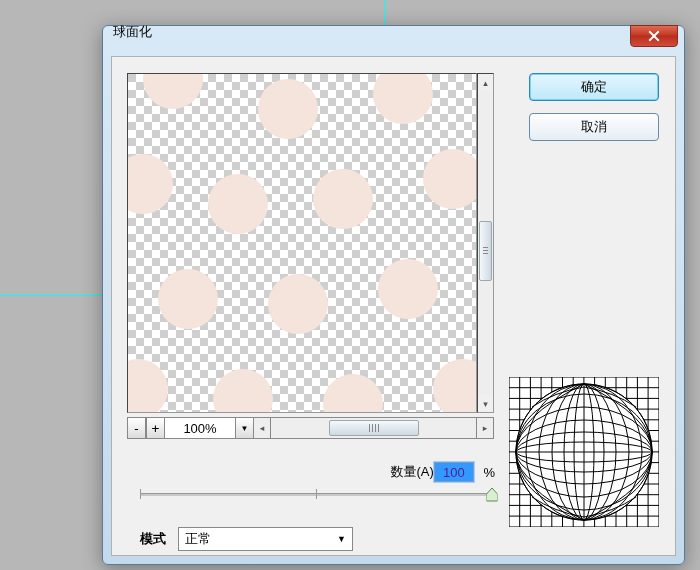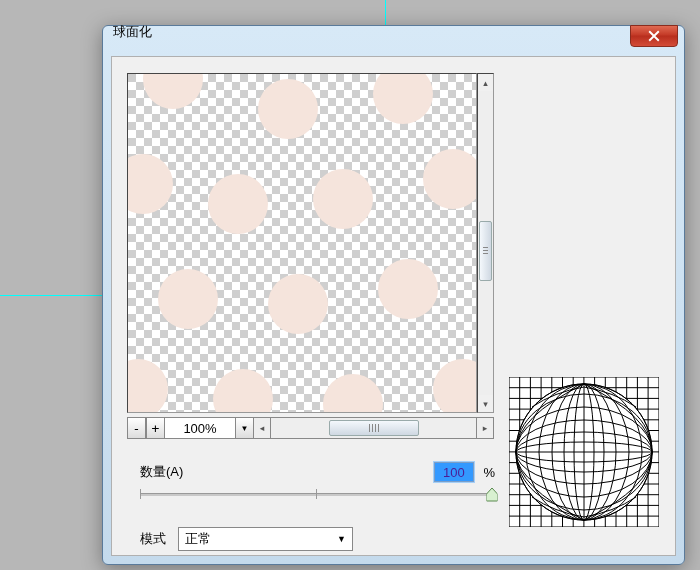--- a/index.html
+++ b/index.html
@@ -126,21 +126,21 @@
   }
   .hscroll .hthumb::after {
     content:""; position:absolute; top:3px; bottom:3px; left:50%; width:10px;
     transform:translateX(-50%);
     background: repeating-linear-gradient(90deg,#888 0 1px, transparent 1px 3px);
   }
 
   .amount-row {
     position: absolute; left: 28px; top: 405px;
     width: 355px;
-    display: flex; align-items: center; justify-content: space-between;
+    display: flex; align-items: center; justify-content: flex-end;
     font-size: 13px;
   }
   .amount-input {
     width: 40px; height: 20px;
     border: 1px solid #7a9ec8;
     outline: 1px solid #a5cff7;
     background: #fff;
     text-align: center;
     font-size: 13px;
     color: #000;
@@ -165,21 +165,21 @@
     width: 11px; height: 14px;
     transform: translateX(-50%);
     cursor: pointer;
   }
 
   .mode-row {
     position: absolute; left: 28px; top: 470px;
     display: flex; align-items: center; gap: 12px;
     font-size: 13px;
   }
-  .mode-row b { font-weight: normal; }
+  .mode-row b { font-weight: bold; }
   .mode-select {
     width: 175px; height: 24px;
     border: 1px solid #888;
     background: #fff;
     display: flex; align-items: center; justify-content: space-between;
     padding: 0 6px; cursor: pointer;
     font-size: 13px;
   }
   .mode-select .caret { font-size: 9px; }
 
@@ -282,20 +282,24 @@
     </div>
 
     <div class="mode-row">
       <b>模式</b>
       <div class="mode-select">
         <span>正常</span>
         <span class="caret">▼</span>
       </div>
     </div>
 
+    <div class="buttons">
+      <div class="btn primary">确定</div>
+      <div class="btn">取消</div>
+    </div>
 
     <svg class="sphere-preview" viewBox="0 0 150 150">
       <rect x="1" y="1" width="148" height="148" fill="#fff" stroke="#000" stroke-width="0"></rect>
       <g stroke="#000" stroke-width="1" fill="none">
 
         <g>
           <line x1="0" y1="0" x2="150" y2="0"></line>
             <line x1="0" y1="10.7" x2="150" y2="10.7"></line>
             <line x1="0" y1="21.4" x2="150" y2="21.4"></line>
             <line x1="0" y1="32.1" x2="150" y2="32.1"></line>

